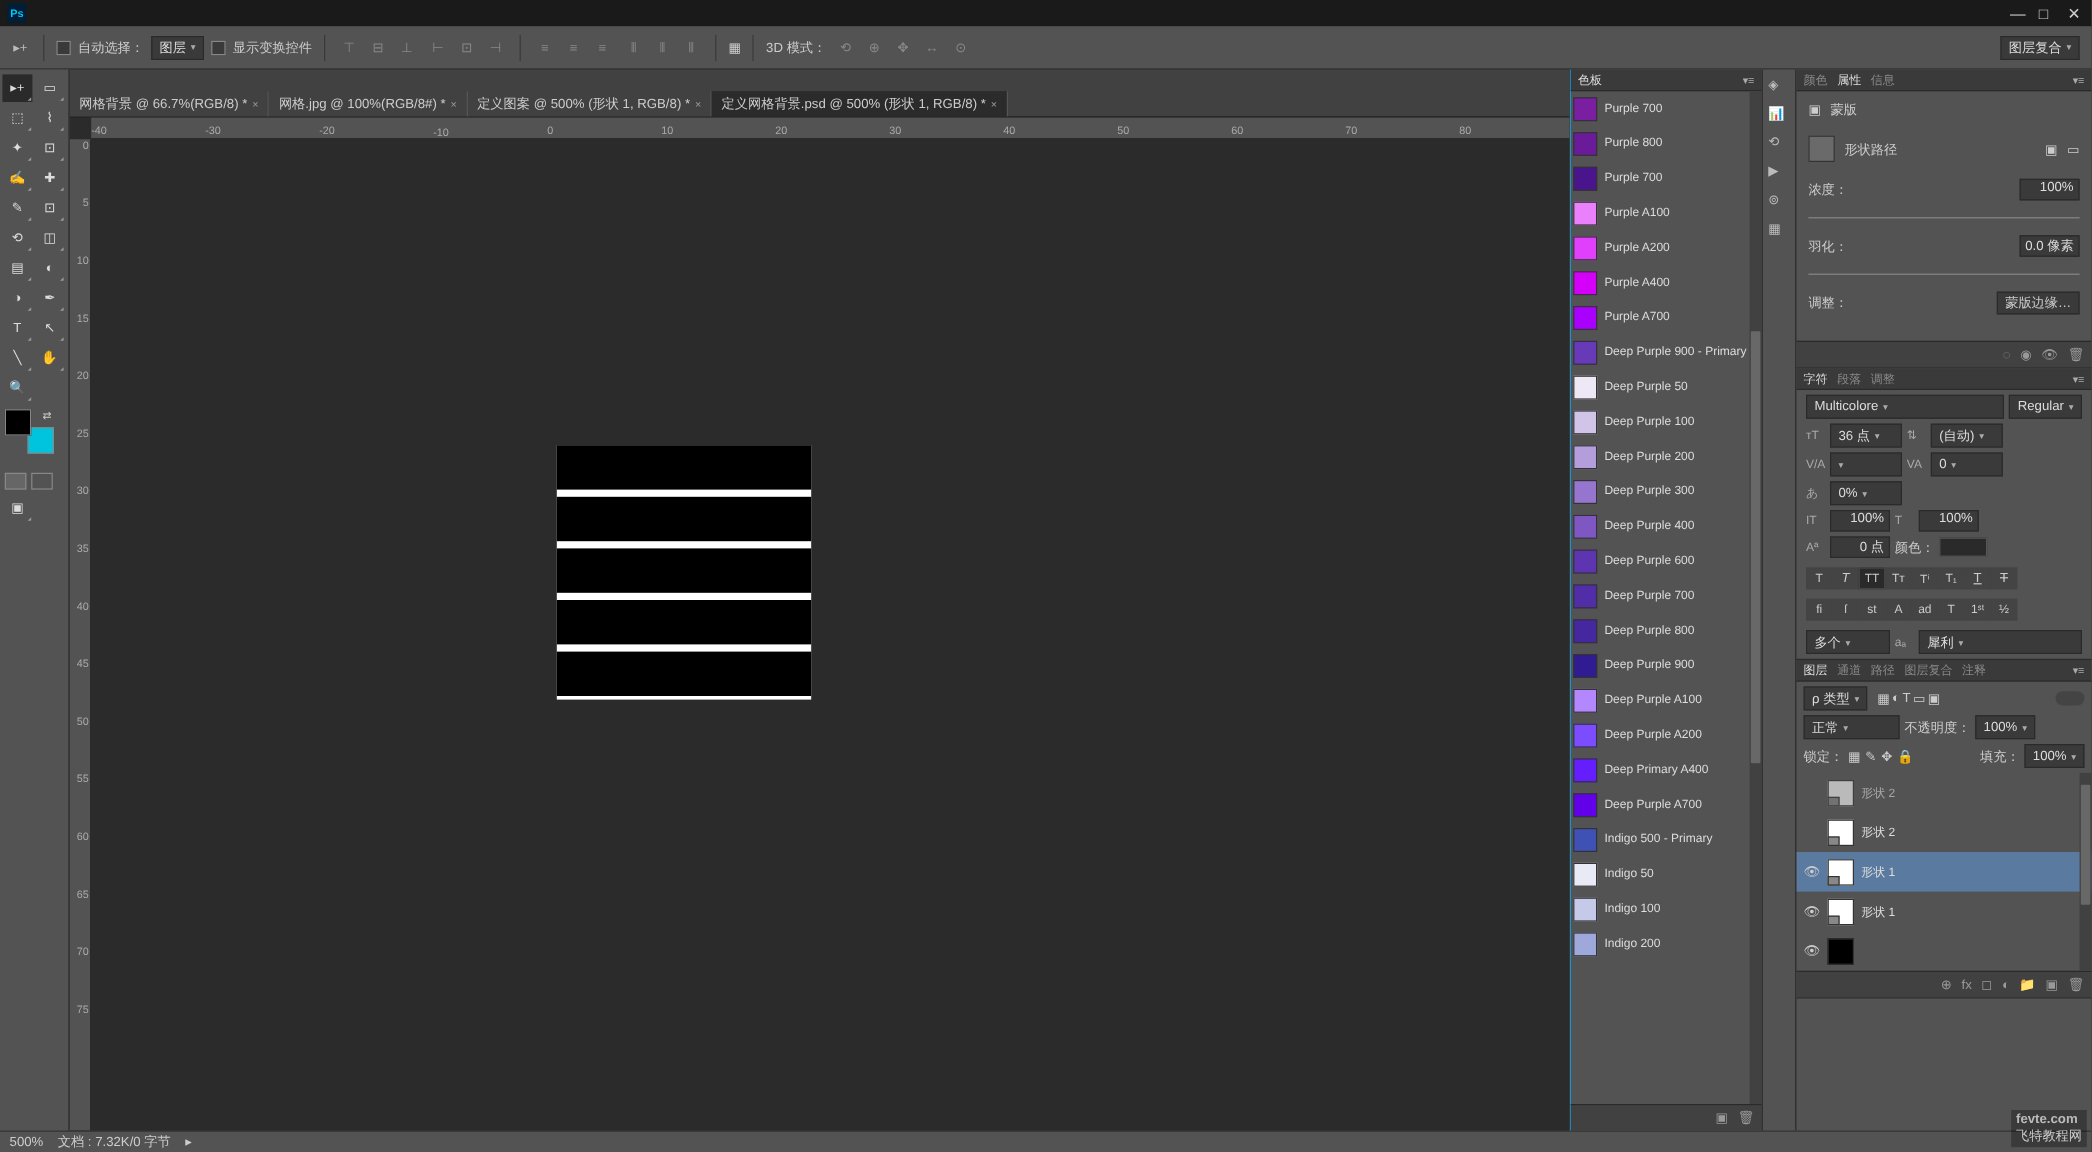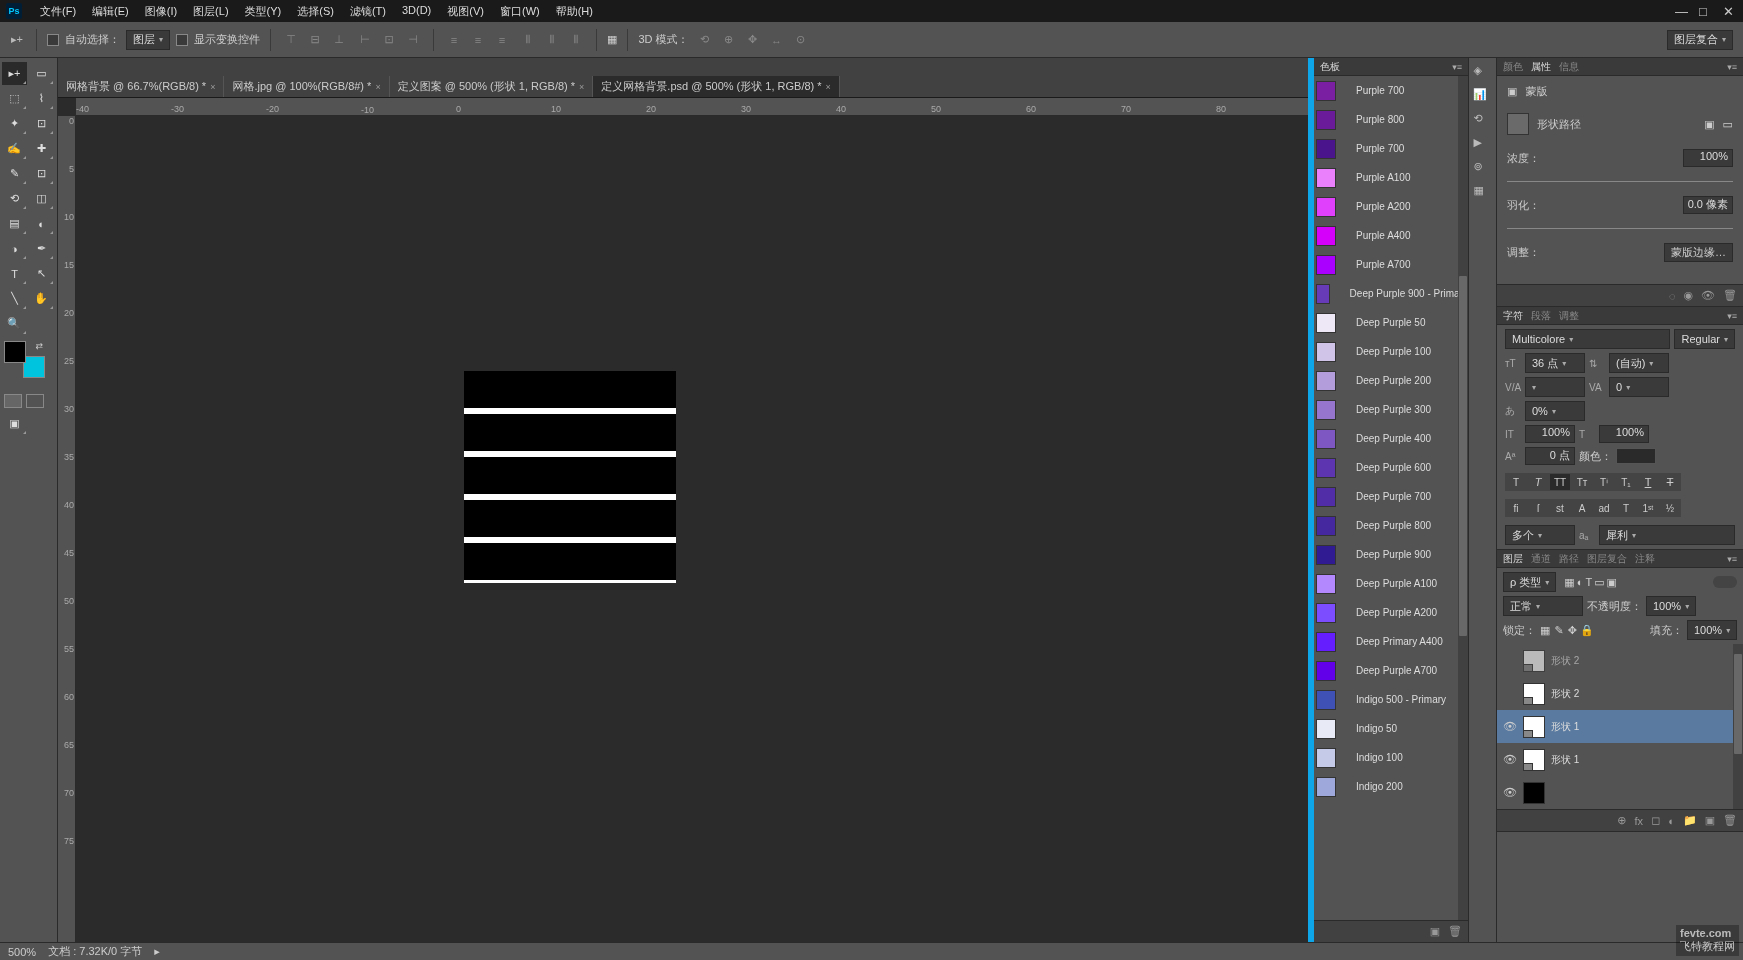--- a/index.html
+++ b/index.html
@@ -37,27 +37,27 @@
 .tab .x{color:#999;cursor:pointer;font-size:9px}
 .ruler-h{height:18px;background:#535353;border-bottom:1px solid #2a2a2a;position:relative;margin-left:18px;overflow:hidden}
 .ruler-v{width:18px;background:#535353;border-right:1px solid #2a2a2a;position:relative;overflow:hidden}
 .canvas-wrap{display:flex;flex:1}
 .canvas-area{flex:1;background:#2b2b2b;position:relative}
 .artboard{position:absolute;left:388px;top:255px;width:212px;height:212px;background:#fff}
 .stripe{background:#000;height:37px;margin-bottom:6px}
 .stripe:last-child{margin-bottom:0}
 .tick{position:absolute;color:#aaa;font-size:9px}
 .right{width:435px;display:flex}
-.swatch-col{width:160px;background:#535353;border-left:6px solid #0ea5e9;display:flex;flex-direction:column}
+.swatch-col{width:160px;background:#535353;border-left:1px solid #0ea5e9;display:flex;flex-direction:column}
 .panel-hd{height:18px;background:#3a3a3a;display:flex;align-items:center;padding:0 6px;gap:8px;border-bottom:1px solid #2a2a2a}
 .panel-hd .tab-lbl{color:#ddd;font-size:10px}
 .panel-hd .menu-icn{margin-left:auto;color:#aaa;font-size:9px}
 .panel-hd .tab-lbl.dim{color:#888}
 .swatch-list{flex:1;overflow:hidden;position:relative}
-.swatch-row{height:29px;display:flex;align-items:center;gap:20px;padding-left:2px}
+.swatch-row{height:29px;display:flex;align-items:center;gap:6px;padding-left:2px}
 .swatch-chip{width:20px;height:20px;border:1px solid #333}
 .swatch-name{color:#ddd;font-size:10px;white-space:nowrap}
 .scrollbar{position:absolute;right:0;top:0;width:10px;height:100%;background:#414141}
 .scroll-thumb{background:#686868;width:8px;margin:1px;border-radius:1px}
 .dock{width:28px;background:#535353;border-left:1px solid #2a2a2a;display:flex;flex-direction:column;align-items:center;gap:8px;padding-top:6px}
 .dock-icn{width:18px;height:16px;color:#bbb}
 .panels-col{flex:1;background:#535353;border-left:1px solid #2a2a2a;display:flex;flex-direction:column}
 .panel{border-bottom:1px solid #2a2a2a}
 .prop-body{padding:8px 10px}
 .prop-row{display:flex;align-items:center;gap:8px;margin-bottom:14px}
@@ -82,33 +82,20 @@
 .panel-footer{height:22px;background:#414141;border-top:1px solid #2a2a2a;display:flex;align-items:center;justify-content:flex-end;gap:8px;padding:0 6px}
 .pf-icn{color:#999;font-size:11px}
 .watermark{position:absolute;bottom:4px;right:4px;color:#888;font-size:10px;background:rgba(0,0,0,0.3);padding:2px 4px;z-index:10}
 .watermark b{color:#bbb}
 </style>
 </head>
 <body>
 
 <div class="titlebar">
   <div class="ps-logo">Ps</div>
-  <div class="menubar">
-    <div class="menu-item">文件(F)</div>
-    <div class="menu-item">编辑(E)</div>
-    <div class="menu-item">图像(I)</div>
-    <div class="menu-item">图层(L)</div>
-    <div class="menu-item">类型(Y)</div>
-    <div class="menu-item">选择(S)</div>
-    <div class="menu-item">滤镜(T)</div>
-    <div class="menu-item">3D(D)</div>
-    <div class="menu-item">视图(V)</div>
-    <div class="menu-item">窗口(W)</div>
-    <div class="menu-item">帮助(H)</div>
-  </div>
   <div class="winctl">
     <span>—</span>
     <span>□</span>
     <span>✕</span>
   </div>
 </div>
 
 <div class="optbar">
   <div class="opt-icon">▸+</div>
   <div class="opt-sep"></div>

